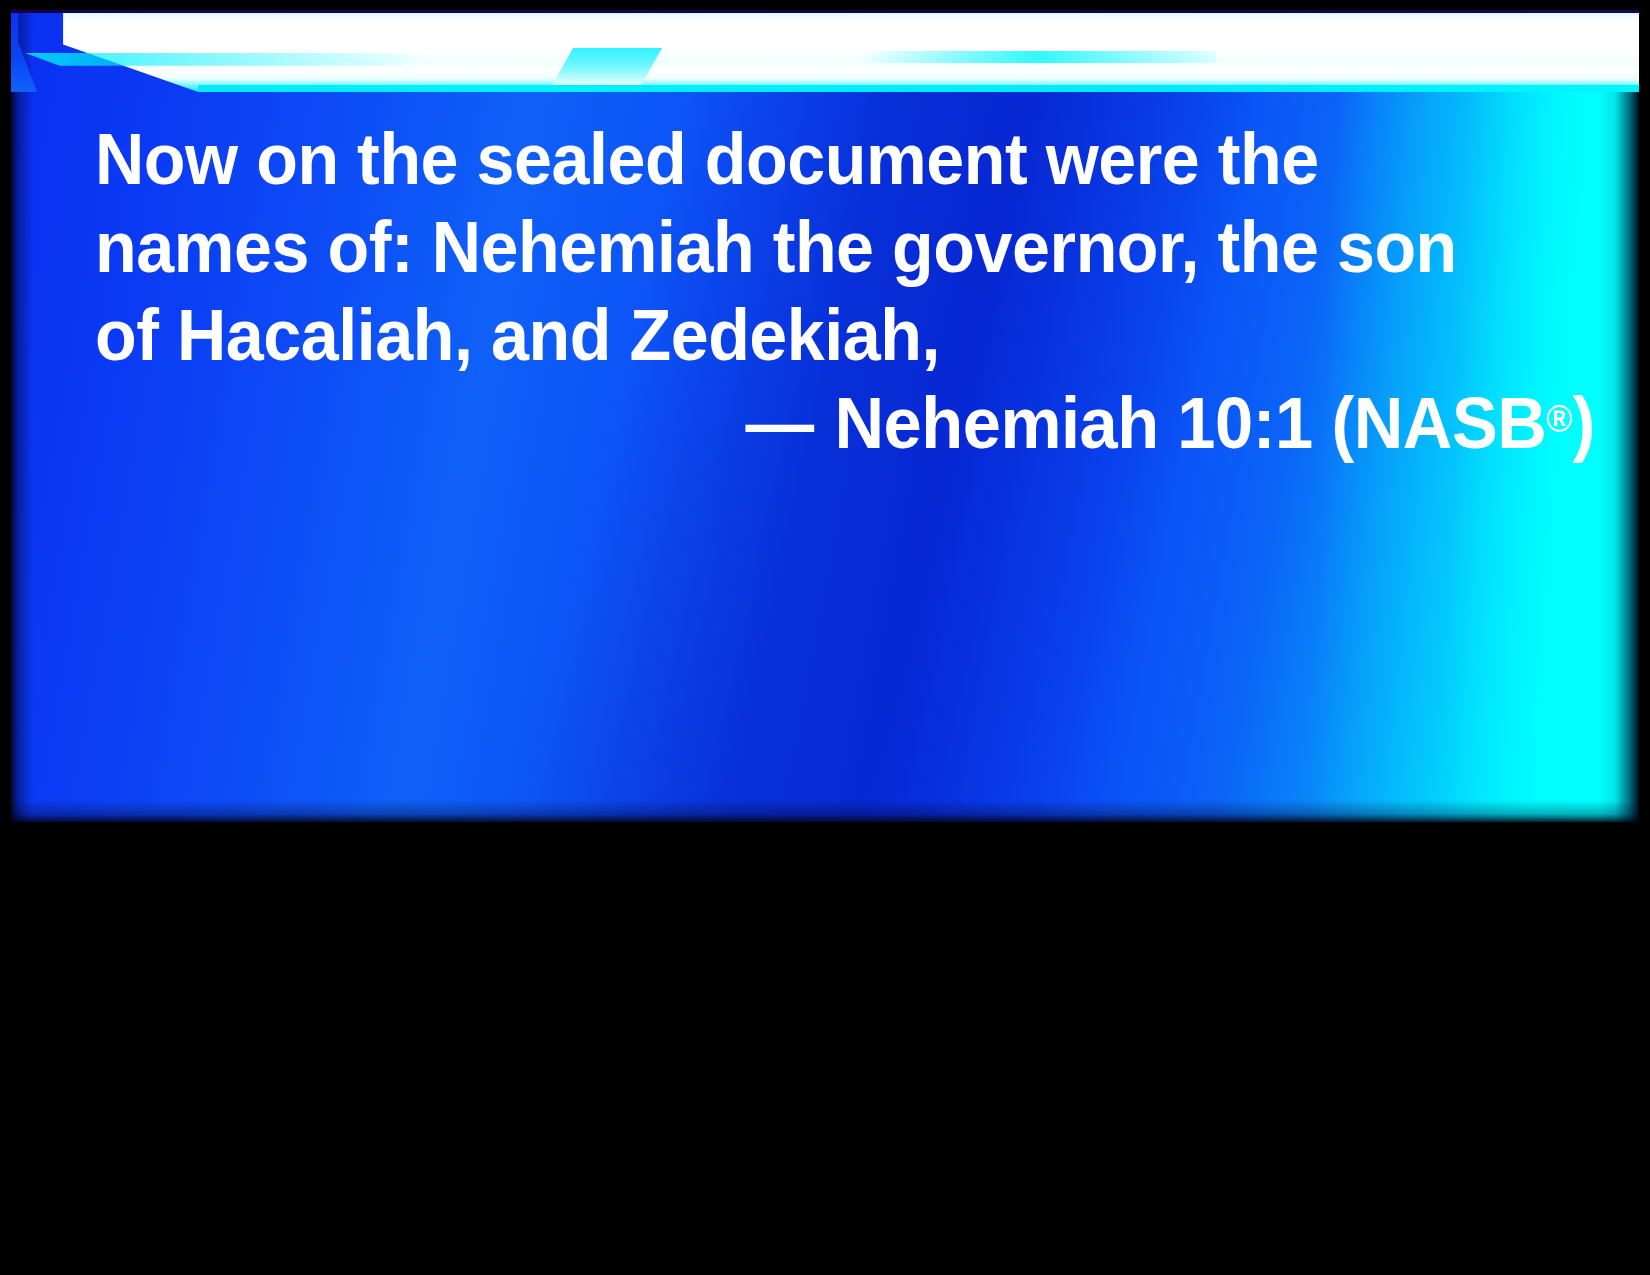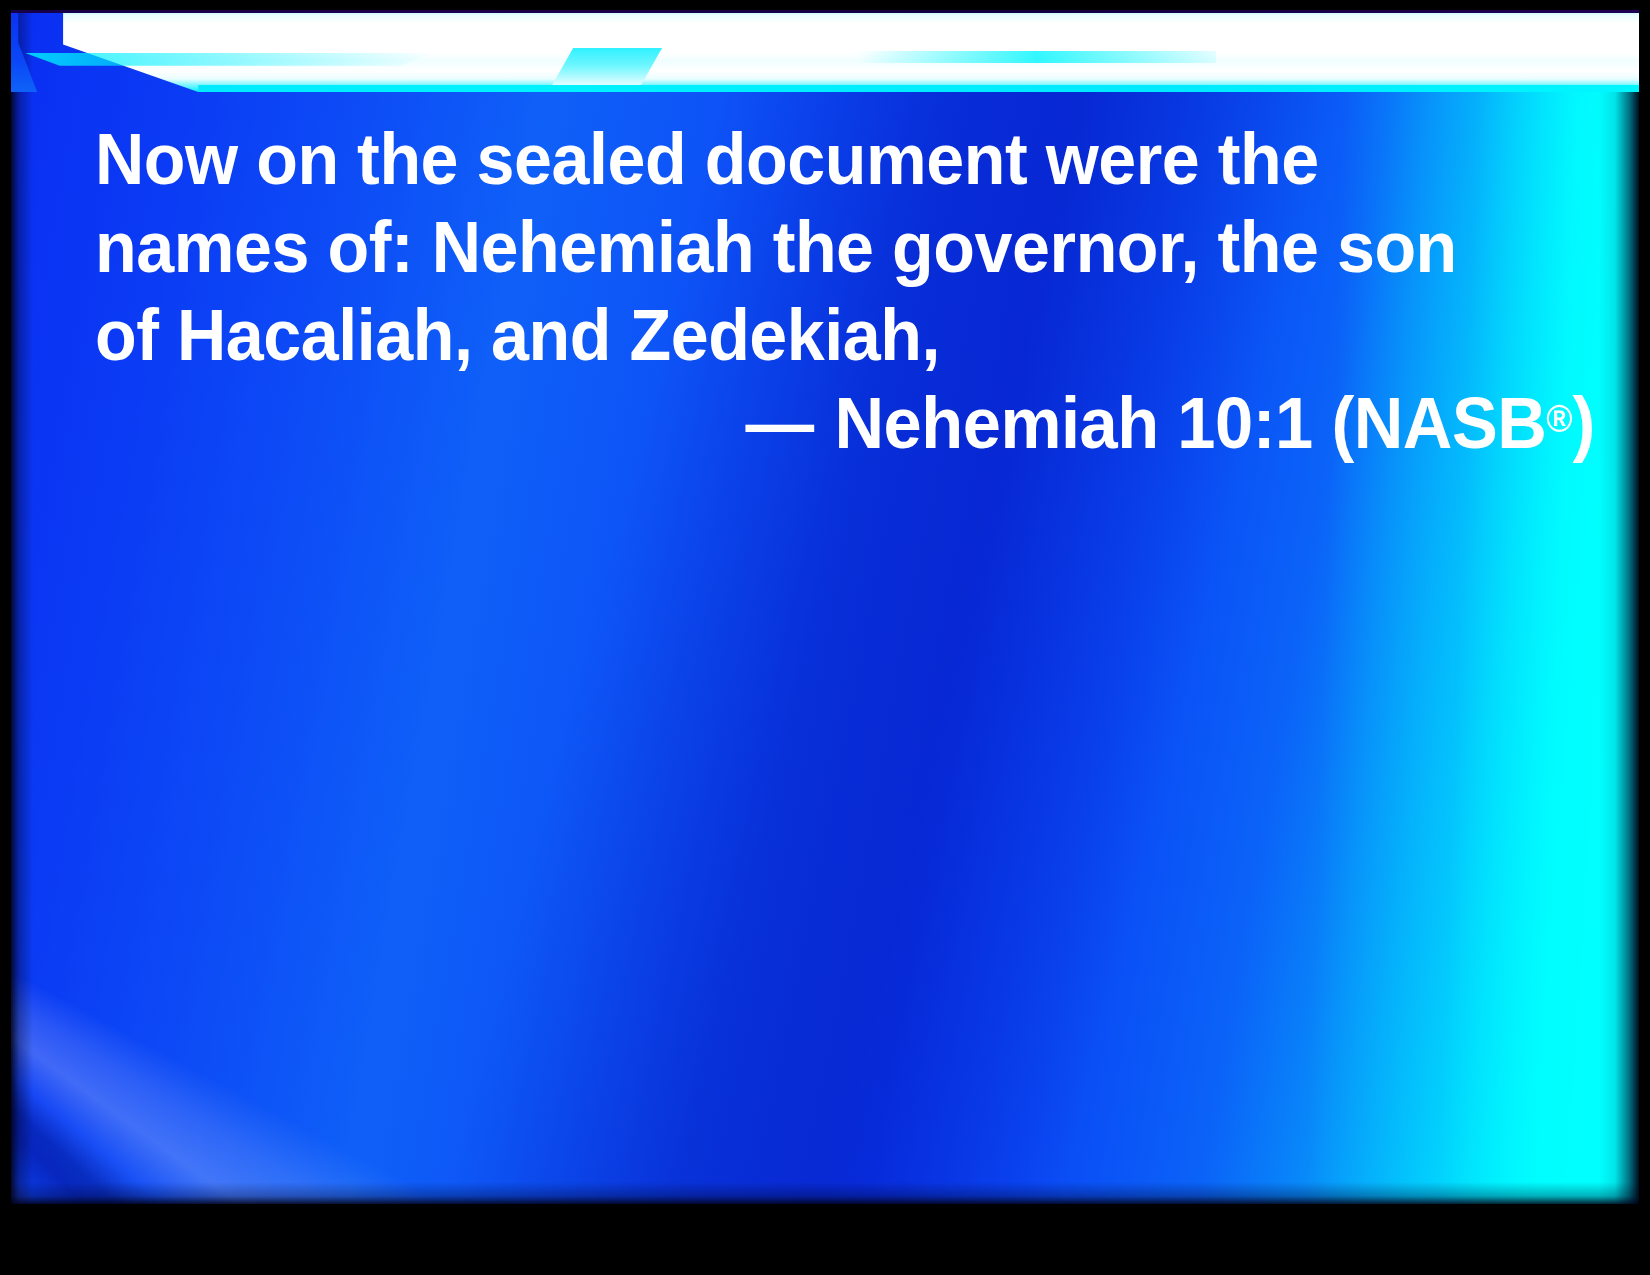--- a/index.html
+++ b/index.html
@@ -23,21 +23,21 @@
     background: #000000;
     overflow: hidden;
   }
 
   
   #artwork {
     position: absolute;
     left: 11px;
     top: 10px;
     width: 1628px;
-    height: 1194px;
+    height: 812px;
     overflow: hidden;
     background: #0a34f0;
   }
 
   
   #grad-base {
     position: absolute;
     inset: 0;
     background: linear-gradient(
         100deg,

